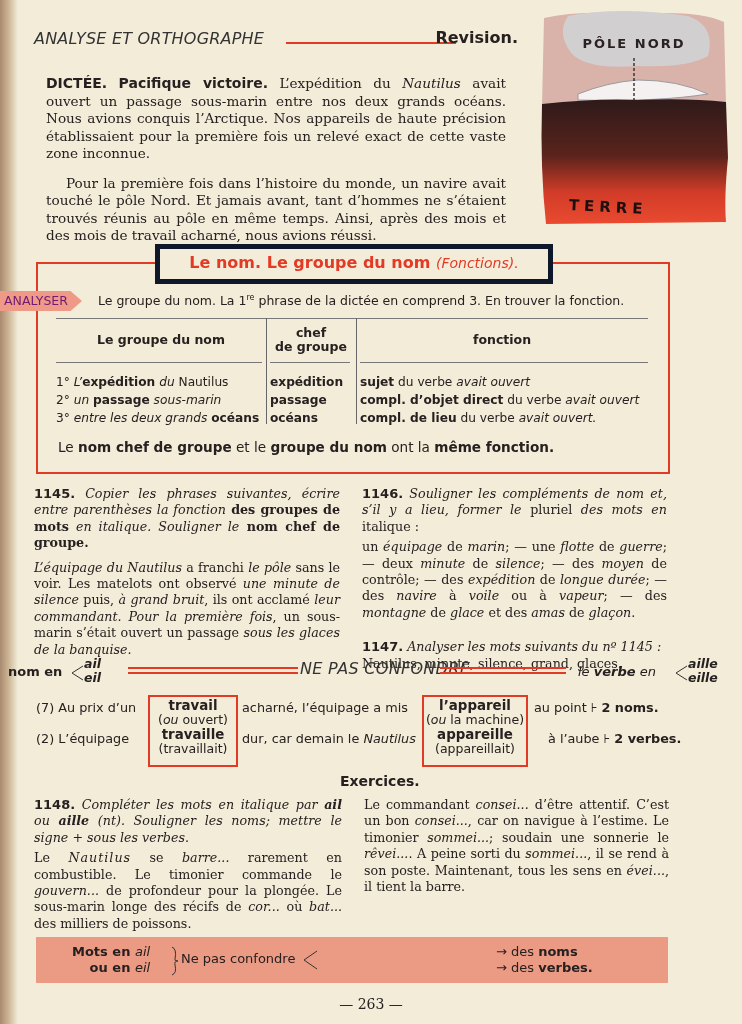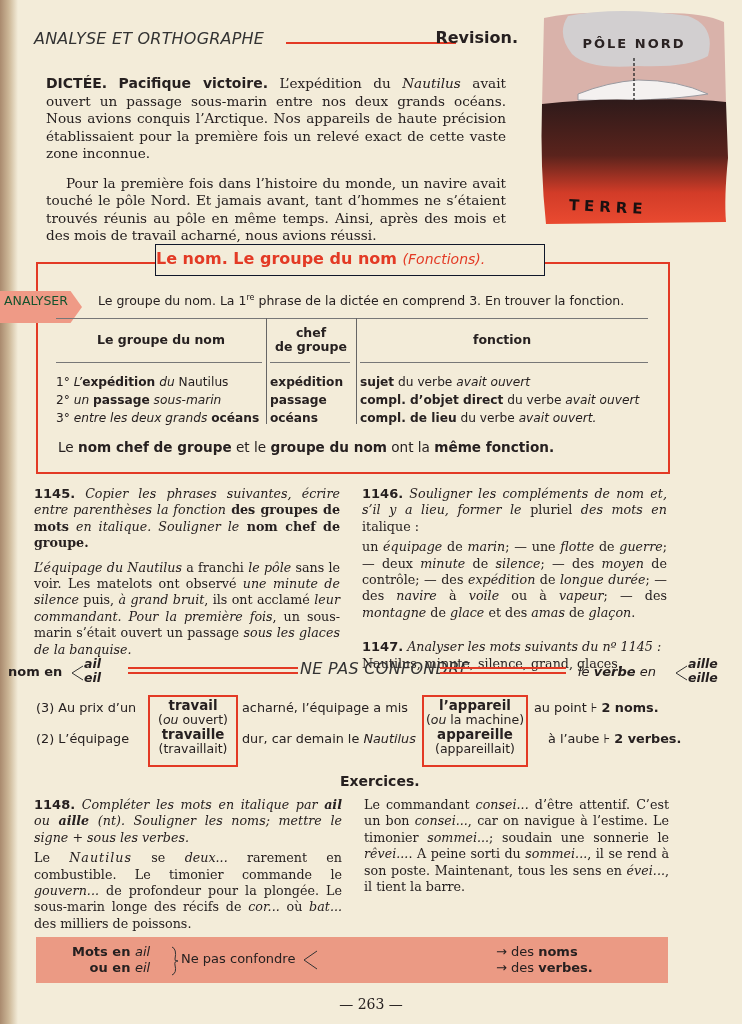--- a/index.html
+++ b/index.html
@@ -30,24 +30,24 @@
   .dictee .source { text-align: right; padding-right: 18px; margin-top: 3px; }
   .smallcaps { font-variant: small-caps; }
 
   
   .illus { left: 538px; top: 8px; width: 192px; height: 222px; }
 
   
   .lesson-frame { left: 36px; top: 262px; width: 630px; height: 210px; border: 2px solid #e33a25; border-top: none; }
   .lesson-topline-l { left: 36px; top: 262px; width: 120px; height: 2px; background:#e33a25; }
   .lesson-topline-r { left: 545px; top: 262px; width: 123px; height: 2px; background:#e33a25; }
-  .lesson-title { left: 155px; top: 244px; width: 388px; height: 30px; border: 1px solid #0f172a; background: #f3ecd9; text-align: left; line-height: 28px; font-family: "DejaVu Sans", sans-serif; font-size: 16px; font-weight: bold; color: #e33a25; }
+  .lesson-title { left: 155px; top: 244px; width: 388px; height: 30px; border: 5px solid #0f172a; background: #f3ecd9; text-align: center; line-height: 28px; font-family: "DejaVu Sans", sans-serif; font-size: 16px; font-weight: bold; color: #e33a25; }
   .lesson-title .fn { font-weight: normal; font-style: italic; font-size: 14px; }
 
-  .analyser-tag { left: 0; top: 291px; width: 82px; height: 32px; background: #ef9a86; clip-path: polygon(0 0, 86% 0, 100% 50%, 86% 100%, 0 100%); font-family: "DejaVu Sans", sans-serif; font-size: 12.5px; line-height: 20px; color: #14532d; padding-left: 4px; box-sizing: border-box; font-weight: 500; }
+  .analyser-tag { left: 0; top: 291px; width: 82px; height: 20px; background: #ef9a86; clip-path: polygon(0 0, 86% 0, 100% 50%, 86% 100%, 0 100%); font-family: "DejaVu Sans", sans-serif; font-size: 12.5px; line-height: 20px; color: #701a75; padding-left: 4px; box-sizing: border-box; font-weight: 500; }
   .analyser-text { left: 98px; top: 293px; font-family: "DejaVu Sans", sans-serif; font-size: 12.5px; }
   .analyser-text sup { font-size: 8px; }
 
   .tbl { left: 56px; top: 318px; width: 592px; font-family: "DejaVu Sans", sans-serif; font-size: 12.2px; }
   .tbl .hline-top { position: absolute; left: 0; top: 0; width: 592px; height: 1px; background: #777; }
   .tbl .hline-h { position: absolute; top: 44px; height: 1px; background: #777; }
   .tbl .vline { position: absolute; top: 0; width: 1px; height: 106px; background: #666; }
   .tbl .hdr { position: absolute; top: 0; height: 44px; display: flex; align-items: center; justify-content: center; text-align: center; font-weight: bold; font-size: 12.5px; line-height: 14px; }
   .tbl .row { position: absolute; left: 0; width: 592px; height: 18px; line-height: 18px; }
   .tbl .c1 { position: absolute; left: 0; }
@@ -207,39 +207,39 @@
   <span class="dbl" style="left:128px;width:170px"></span>
   <span class="title">NE PAS CONFONDRE</span>
   <span class="dbl" style="left:440px;width:126px"></span>
   <span class="right-lbl"><span>le </span><b>verbe</b><span> en</span></span>
   <svg class="fork-svg" style="left:674px" width="14" height="30">
       <path d="M13 8 L2 15 L13 22" fill="none" stroke="#333" stroke-width="1"></path>
     </svg>
   <span class="fork" style="left:688px"><span>aille</span><br><span>eille</span></span>
 </div>
 
-<span class="ex-line" style="left:36px;top:700px">(3) Au prix d’un</span>
+<span class="ex-line" style="left:36px;top:700px">(7) Au prix d’un</span>
 <span class="ex-line" style="left:242px;top:700px">acharné, l’équipage a mis</span>
 <span class="ex-line" style="left:534px;top:700px"><span>au point</span> <span>⊦</span> <b>2 noms.</b></span>
 <span class="ex-line" style="left:36px;top:731px">(2) L’équipage</span>
 <span class="ex-line" style="left:242px;top:731px"><span>dur, car demain le </span><i>Nautilus</i></span>
 <span class="ex-line" style="left:548px;top:731px"><span>à l’aube</span> <span>⊦</span> <b>2 verbes.</b></span>
 
 <div class="redbox" style="left:148px;top:695px;width:90px;height:72px">
   <b>travail</b><br>(<i>ou</i><span> ouvert)</span><br><b>travaille</b><br><span>(travaillait)</span>
 </div>
 <div class="redbox" style="left:422px;top:695px;width:106px;height:72px">
   <b>l’appareil</b><br>(<i>ou</i><span> la machine)</span><br><b>appareille</b><br><span>(appareillait)</span>
 </div>
 
 <div class="abs exercices-title">Exercices.</div>
 
 <div class="abs col ex1148">
   <p style="margin-bottom:4px"><span class="num">1148.</span><i> Compléter les mots en italique par </i><b><i>ail</i></b><i> ou </i><b><i>aille</i></b><i> (nt). Souligner les noms; mettre le signe + sous les verbes.</i></p>
-  <p><span>Le </span><i style="letter-spacing:1px">Nautilus</i><span> se </span><i>deux...</i><span> rarement en combustible. Le timonier commande le </span><i>gouvern...</i><span> de profondeur pour la plongée. Le sous-marin longe des récifs de </span><i>cor...</i><span> où </span><i>bat...</i><span> des milliers de poissons.</span></p>
+  <p><span>Le </span><i style="letter-spacing:1px">Nautilus</i><span> se </span><i>barre...</i><span> rarement en combustible. Le timonier commande le </span><i>gouvern...</i><span> de profondeur pour la plongée. Le sous-marin longe des récifs de </span><i>cor...</i><span> où </span><i>bat...</i><span> des milliers de poissons.</span></p>
 </div>
 
 <div class="abs col ex1149">
   <p><span>Le commandant </span><i>consei...</i><span> d’être attentif. C’est un bon </span><i>consei...</i><span>, car on navigue à l’estime. Le timonier </span><i>sommei...</i><span>; soudain une sonnerie le </span><i>rêvei...</i><span>. A peine sorti du </span><i>sommei...</i><span>, il se rend à son poste. Maintenant, tous les sens en </span><i>évei...</i><span>, il tient la barre.</span></p>
 </div>
 
 <div class="abs rulebox">
   <div class="lbl">
     <span>Mots en </span><i>ail</i><br>
     <span>ou en </span><i>eil</i>

